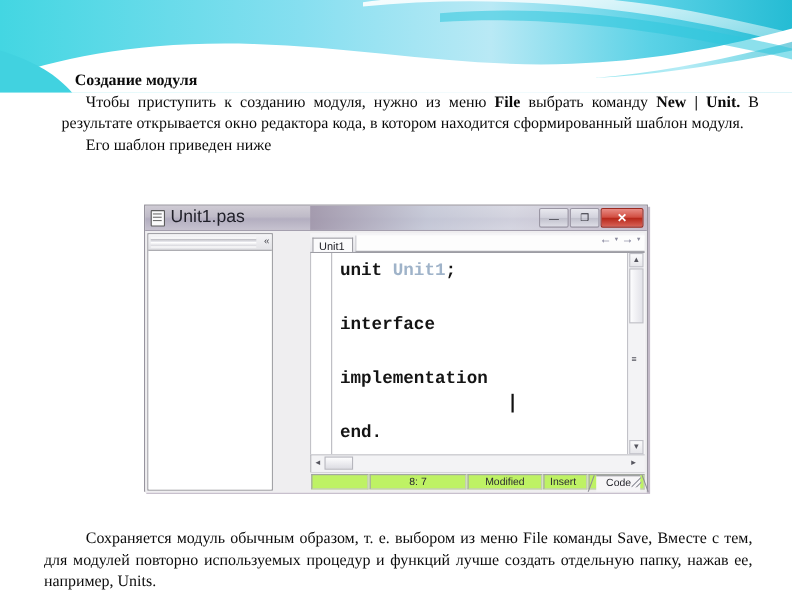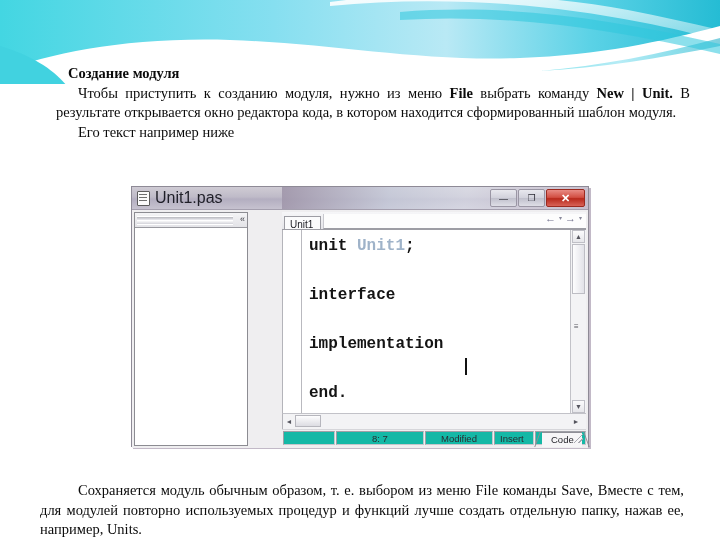--- a/index.html
+++ b/index.html
@@ -335,21 +335,21 @@
     font-family: "Liberation Sans", sans-serif;
     border-top: 1px solid #d6d6da;
     box-sizing: border-box;
   }
   .sb-cell {
     border: 1px solid #c5c5cb;
     border-top-color: #9f9fa6;
     border-left-color: #9f9fa6;
     margin: 1px 0 1px 1px;
     display: flex; align-items: center; justify-content: center;
-    background: #14b8a6;
+    background: #bef264;
     box-sizing: border-box;
   }
   #sb-left { width: 52px; }
   #sb-pos { width: 88px; }
   #sb-modified { width: 68px; }
   #sb-insert { width: 40px; justify-content: flex-start; padding-left: 5px; }
   #sb-rest { flex: 1 1 auto; position: relative; }
   #sb-code-tab {
     position: absolute;
     left: 6px; top: 0px;
@@ -419,21 +419,21 @@
     <path d="M720,46 C660,58 600,68 540,71 C600,66 660,54 720,38 Z" fill="url(#gradB)" opacity=".55"></path>
     <path d="M400,12 C500,4 600,16 720,44 L720,54 C600,26 500,14 400,20 Z" fill="#2ec6dd" opacity=".55"></path>
 
     <path d="M0,46 C40,58 62,76 74,96 L0,96 Z" fill="#41d2e0"></path>
   </svg>
 </div>
 
 <div class="slide-text" id="para-top">
   <span class="title-line">Создание модуля</span>
   <span class="indent"><span>Чтобы приступить к созданию модуля, нужно из меню </span><b>File</b><span> выбрать команду </span><b>New | Unit.</b><span> В результате открывается окно редактора кода, в котором находится сформированный шаблон модуля.</span></span>
-  <span class="indent">Его текст например ниже</span>
+  <span class="indent">Его шаблон приведен ниже</span>
 </div>
 
 <div id="ide-window">
 
   <div id="ide-titlebar">
     <span class="tb-doc-icon"></span>
     <span id="ide-title-text">Unit1.pas</span>
     <div id="win-buttons">
       <div class="win-btn min" id="btn-min">
         <span class="glyph">—</span>

